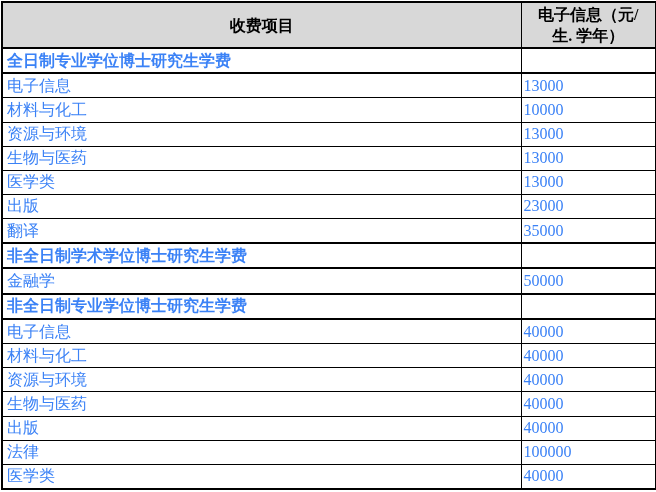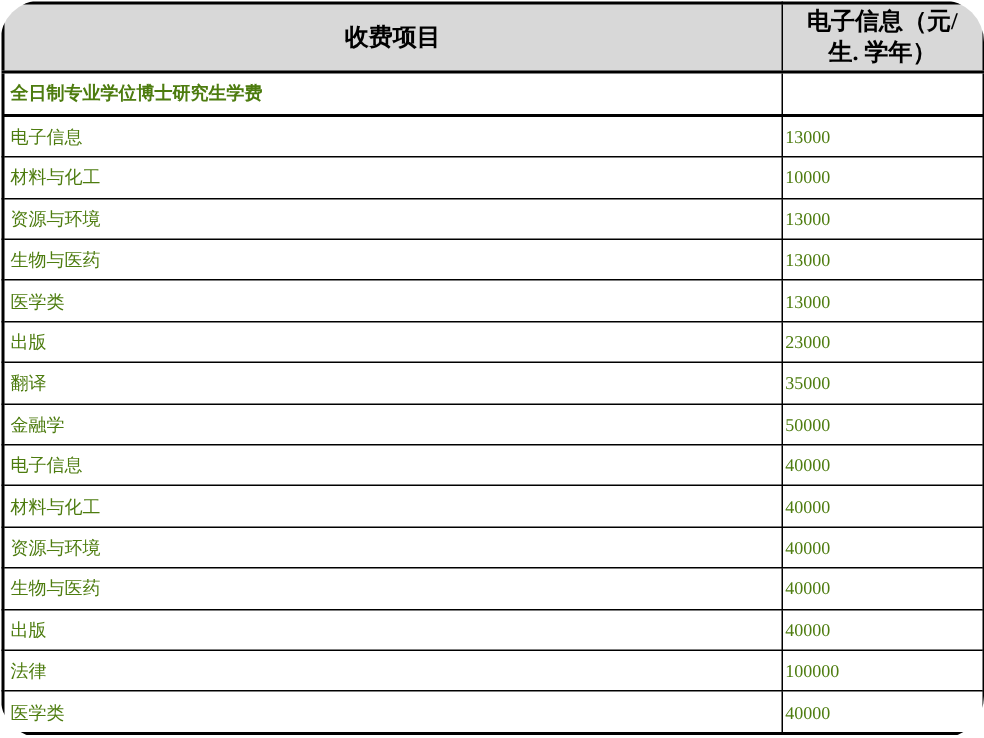--- a/index.html
+++ b/index.html
@@ -8,21 +8,20 @@
     width: 656px;
     height: 492px;
     background: #ffffff;
     font-family: "Liberation Serif", "DejaVu Serif", serif;
   }
   .page {
     position: relative;
     width: 656px;
     height: 492px;
     overflow: hidden;
-    border-radius: 28px;
   }
   table.fee-table {
     border-collapse: collapse;
     table-layout: fixed;
     width: 654px;
     height: 489px;
     margin: 1px 0 0 1px;
     border: 2px solid #000000;
   }
   col.col-item { width: 519px; }
@@ -35,22 +34,22 @@
     font-weight: bold;
     color: #000000;
     text-align: center;
     vertical-align: middle;
     height: 42px;
     line-height: 21px;
     padding: 1px 2px;
   }
   td {
     border: 1px solid #000000;
-    font-size: 12px;
-    color: #4d7c0f;
+    font-size: 16px;
+    color: #3b82f6;
     vertical-align: middle;
     padding: 0 2px;
     height: 20px;
     line-height: 20px;
     white-space: nowrap;
     overflow: hidden;
   }
   td.label {
     text-align: left;
     padding-left: 4px;
@@ -109,23 +108,31 @@
           <td class="value">13000</td>
         </tr>
         <tr class="item">
           <td class="label">出版</td>
           <td class="value">23000</td>
         </tr>
         <tr class="item">
           <td class="label">翻译</td>
           <td class="value">35000</td>
         </tr>
+        <tr class="section">
+          <td class="label">非全日制学术学位博士研究生学费</td>
+          <td class="value"></td>
+        </tr>
         <tr class="item">
           <td class="label">金融学</td>
           <td class="value">50000</td>
+        </tr>
+        <tr class="section">
+          <td class="label">非全日制专业学位博士研究生学费</td>
+          <td class="value"></td>
         </tr>
         <tr class="item">
           <td class="label">电子信息</td>
           <td class="value">40000</td>
         </tr>
         <tr class="item">
           <td class="label">材料与化工</td>
           <td class="value">40000</td>
         </tr>
         <tr class="item">

